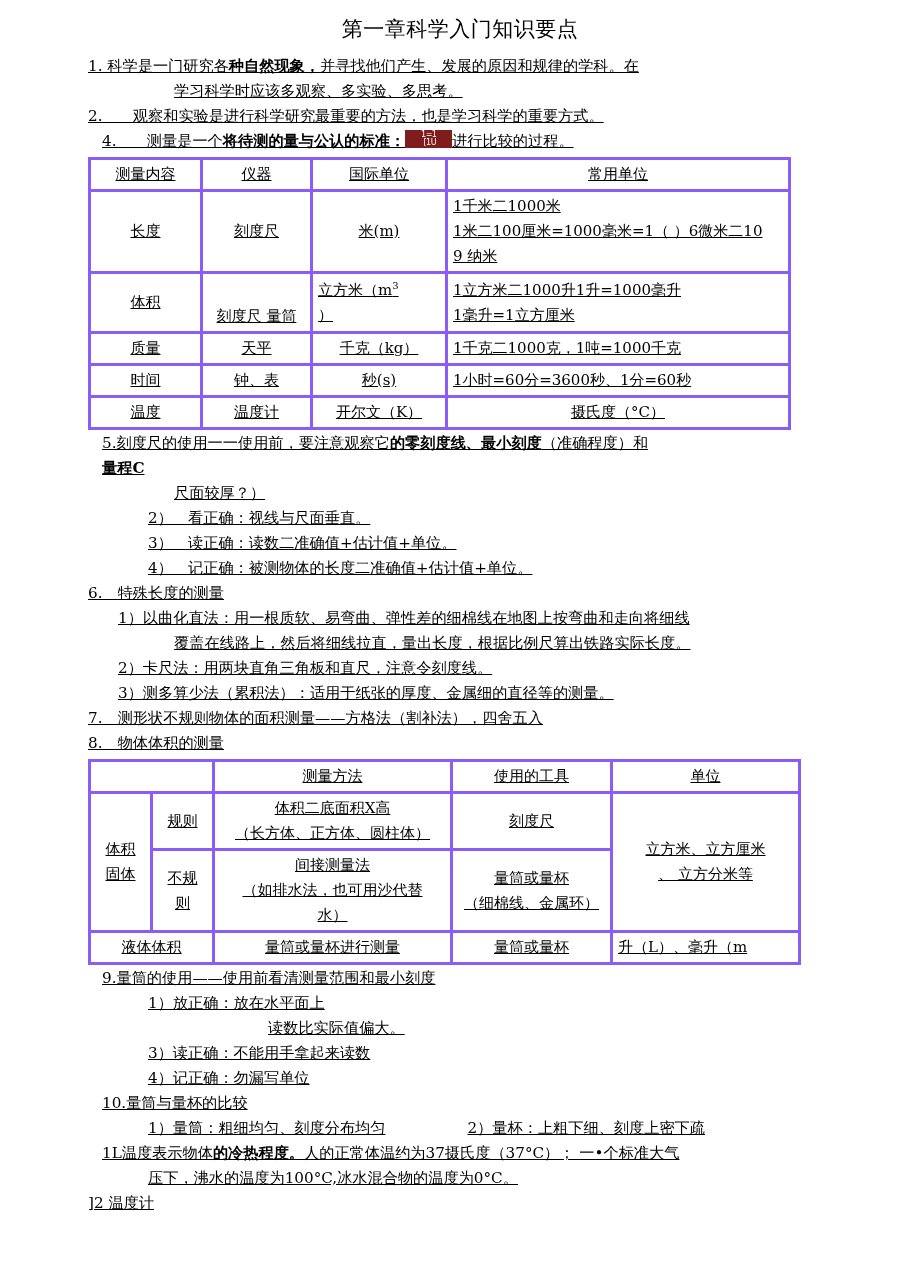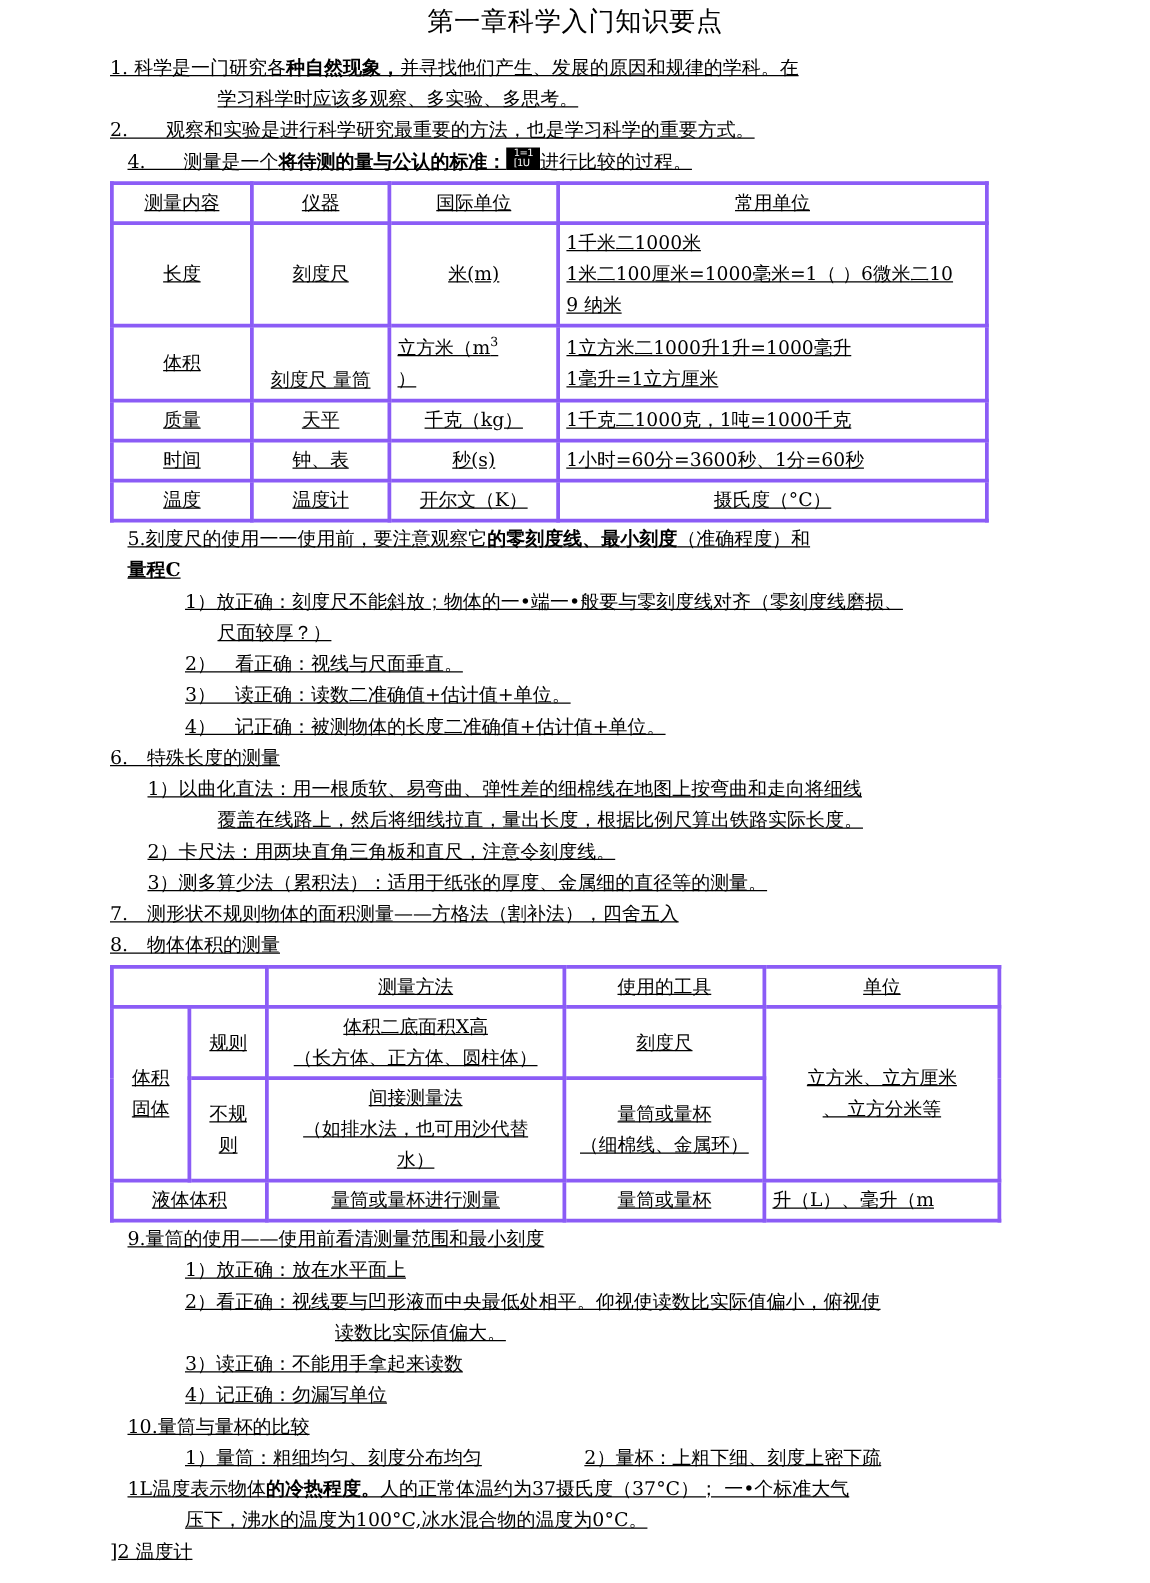--- a/index.html
+++ b/index.html
@@ -18,21 +18,21 @@
     position: relative;
     width: 920px;
     height: 1266px;
     box-sizing: border-box;
     padding: 0;
   }
   .doc-title {
     text-align: center;
     font-size: 21px;
     line-height: 30px;
-    margin: 2px 0 10px 0;
+    margin: 14px 0 10px 0;
     letter-spacing: 0.5px;
   }
   .body-col {
     padding: 0 78px 0 88px;
     text-decoration: underline;
   }
   p.line {
     margin: 0;
     font-size: 15.2px;
     line-height: 25px;
@@ -40,29 +40,29 @@
   }
   .ind-0 { padding-left: 0; }
   .ind-1 { padding-left: 14px; }
   .ind-2 { padding-left: 30px; }
   .ind-3 { padding-left: 60px; }
   .ind-4 { padding-left: 86px; }
   .ind-6 { padding-left: 180px; }
   b { font-weight: bold; }
   .inv {
     display: inline-block;
-    background: #000000;
+    background: #7f1d1d;
     color: #fff;
     font-size: 8px;
     line-height: 8px;
     font-family: "DejaVu Sans", "Liberation Sans", sans-serif;
-    padding: 1px 6px;
+    padding: 1px 16px;
     vertical-align: -2px;
     letter-spacing: -0.5px;
-    text-align: left;
+    text-align: right;
     width: 15px;
     overflow: hidden;
   }
   .inv span { display: block; }
 
   
   table.doc-table {
     border-collapse: collapse;
     table-layout: fixed;
     margin: 3px 0 1px 0;
@@ -153,21 +153,20 @@
           <td class="ctr">温度</td>
           <td class="ctr">温度计</td>
           <td class="ctr">开尔文（K）</td>
           <td class="ctr">摄氏度（°C）</td>
         </tr>
       </tbody>
     </table>
 
     <p class="line ind-1"><span>5.刻度尺的使用一一使用前，要注意观察它</span><b>的零刻度线、最小刻度</b><span>（准确程度）和</span></p>
     <p class="line ind-1"><b>量程C</b></p>
-    <p class="line ind-3">1）放正确：刻度尺不能斜放；物体的一•端一•般要与零刻度线对齐（零刻度线磨损、</p>
     <p class="line ind-4">尺面较厚？）</p>
     <p class="line ind-3">2）　看正确：视线与尺面垂直。</p>
     <p class="line ind-3">3）　读正确：读数二准确值+估计值+单位。</p>
     <p class="line ind-3">4）　记正确：被测物体的长度二准确值+估计值+单位。</p>
 
     <p class="line ind-0">6.　特殊长度的测量</p>
     <p class="line ind-2">1）以曲化直法：用一根质软、易弯曲、弹性差的细棉线在地图上按弯曲和走向将细线</p>
     <p class="line ind-4">覆盖在线路上，然后将细线拉直，量出长度，根据比例尺算出铁路实际长度。</p>
     <p class="line ind-2">2）卡尺法：用两块直角三角板和直尺，注意令刻度线。</p>
     <p class="line ind-2">3）测多算少法（累积法）：适用于纸张的厚度、金属细的直径等的测量。</p>
@@ -225,21 +224,20 @@
           <td class="ctr" colspan="2">液体体积</td>
           <td class="ctr">量筒或量杯进行测量</td>
           <td class="ctr">量筒或量杯</td>
           <td class="lft nowrapclip">升（L）、毫升（m</td>
         </tr>
       </tbody>
     </table>
 
     <p class="line ind-1">9.量筒的使用——使用前看清测量范围和最小刻度</p>
     <p class="line ind-3">1）放正确：放在水平面上</p>
-    <p class="line ind-3">2）看正确：视线要与凹形液而中央最低处相平。仰视使读数比实际值偏小，俯视使</p>
     <p class="line ind-6">读数比实际值偏大。</p>
     <p class="line ind-3">3）读正确：不能用手拿起来读数</p>
     <p class="line ind-3">4）记正确：勿漏写单位</p>
 
     <p class="line ind-1">10.量筒与量杯的比较</p>
     <p class="line ind-3"><span>1）量筒：粗细均匀、刻度分布均匀</span><span style="display:inline-block;width:82px"></span><span>2）量杯：上粗下细、刻度上密下疏</span></p>
 
     <p class="line ind-1"><span>1L温度表示物体</span><b>的冷热程度。</b><span>人的正常体温约为37摄氏度（37°C）； 一•个标准大气</span></p>
     <p class="line ind-3">压下，沸水的温度为100°C,冰水混合物的温度为0°C。</p>
 

